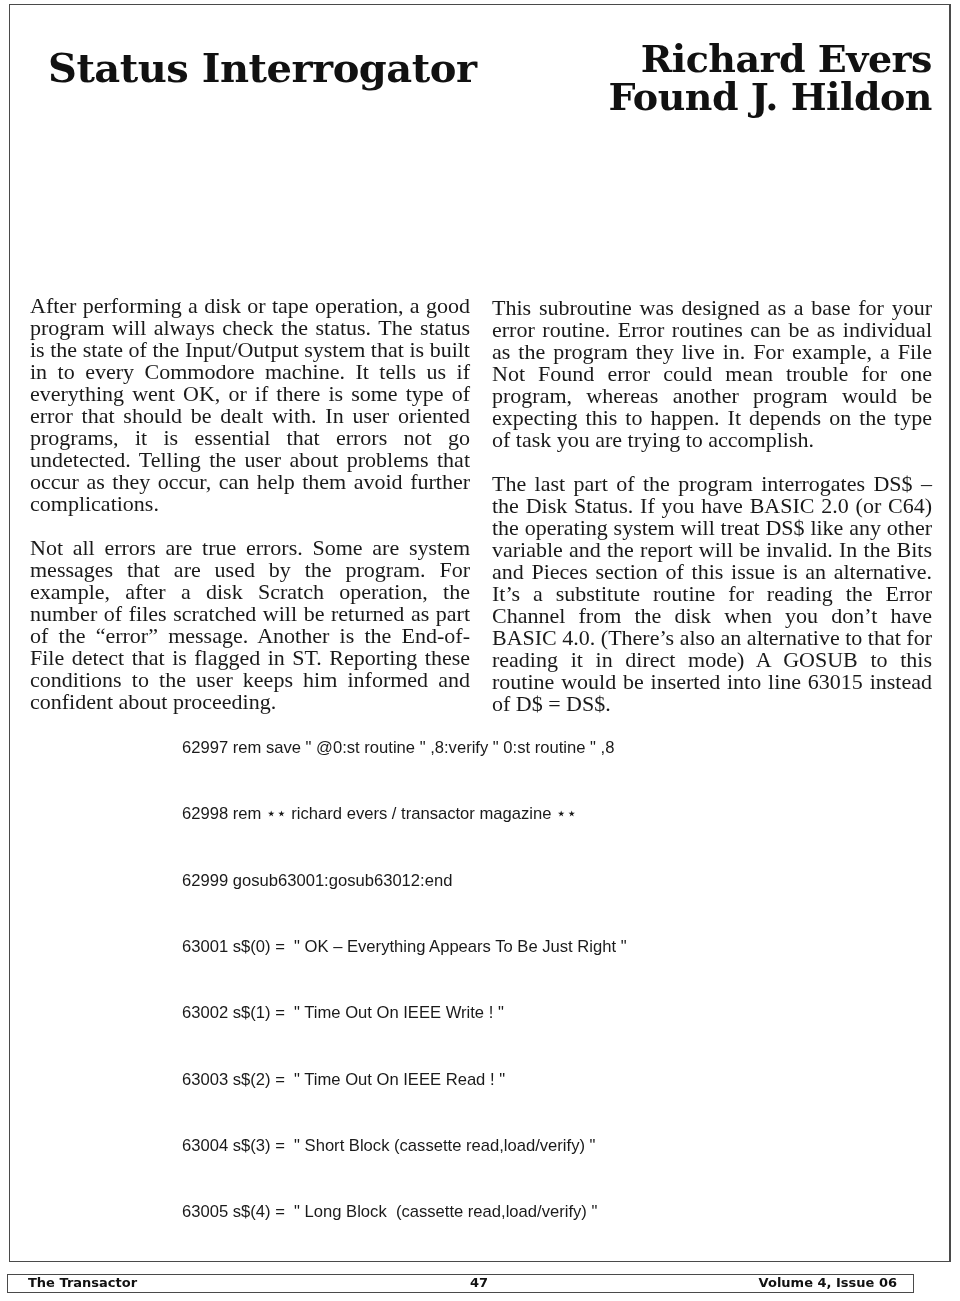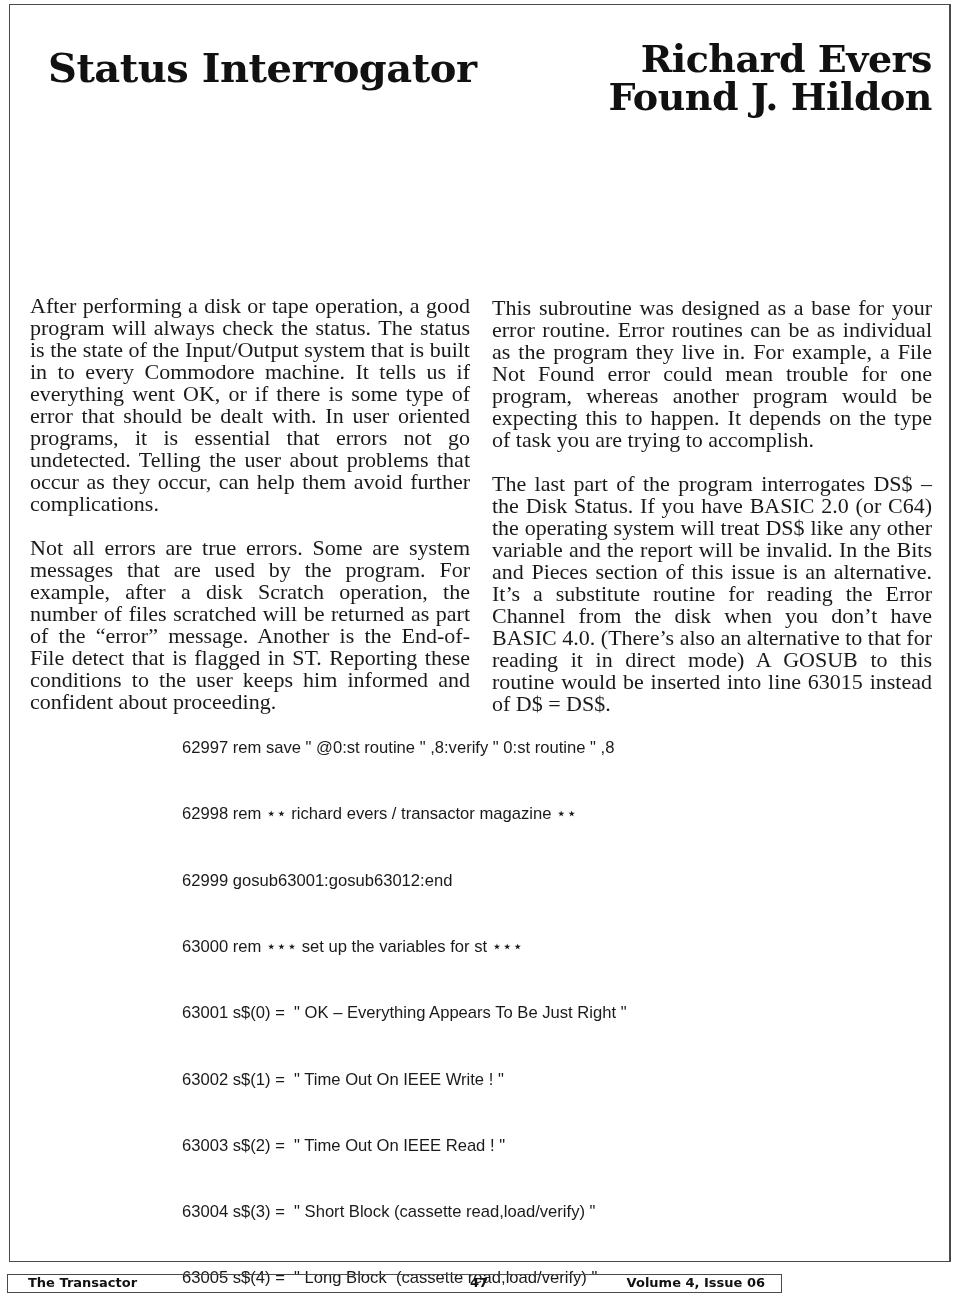--- a/index.html
+++ b/index.html
@@ -29,21 +29,21 @@
     .col p { margin: 0 0 22px 0; }
     .col-left { left: 30px; }
     .col-right { left: 492px; top: 297px; }
     .listing {
       position: absolute; left: 182px; top: 693px;
       font-family: "Liberation Sans", sans-serif; font-size: 16.6px; line-height: 22.1px;
       color: #1a1a1a; white-space: pre;
     }
     .code-line { display: block; }
     .footer-frame {
-      position: absolute; left: 7px; top: 1274px; width: 775px; height: 19px;
+      position: absolute; left: 7px; top: 1274px; width: 907px; height: 19px;
       border: 1.5px solid #4a4a4a; box-sizing: border-box;
       font-family: "DejaVu Sans", sans-serif; font-weight: bold; font-size: 13px;
       line-height: 16px; color: #111;
     }
     .footer-left { position: absolute; left: 20px; top: 0; }
     .footer-center { position: absolute; left: 462px; top: 0; }
     .footer-right { position: absolute; right: 16px; top: 0; text-align: center; }
   </style>
 </head>
 <body>
@@ -64,21 +64,20 @@
 
 <div class="col col-right">
   <p>This subroutine was designed as a base for your error routine. Error routines can be as individual as the program they live in. For example, a File Not Found error could mean trouble for one program, whereas another program would be expecting this to happen. It depends on the type of task you are trying to accomplish.</p>
   <p>The last part of the program interrogates DS$ – the Disk Status. If you have BASIC 2.0 (or C64) the operating system will treat DS$ like any other variable and the report will be invalid. In the Bits and Pieces section of this issue is an alternative. It’s a substitute routine for reading the Error Channel from the disk when you don’t have BASIC 4.0. (There’s also an alternative to that for reading it in direct mode) A GOSUB to this routine would be inserted into line 63015 instead of D$ = DS$.</p>
 </div>
 
 <div class="listing">
   <span class="code-line">62997 rem save " @0:st routine " ,8:verify " 0:st routine " ,8</span>
   <span class="code-line">62998 rem ⋆⋆ richard evers / transactor magazine ⋆⋆</span>
   <span class="code-line">62999 gosub63001:gosub63012:end</span>
-  <span class="code-line">63000 rem ⋆⋆⋆ set up the variables for st ⋆⋆⋆</span>
   <span class="code-line">63001 s$(0) =  " OK – Everything Appears To Be Just Right "</span>
   <span class="code-line">63002 s$(1) =  " Time Out On IEEE Write ! "</span>
   <span class="code-line">63003 s$(2) =  " Time Out On IEEE Read ! "</span>
   <span class="code-line">63004 s$(3) =  " Short Block (cassette read,load/verify) "</span>
   <span class="code-line">63005 s$(4) =  " Long Block  (cassette read,load/verify) "</span>
   
   
   
   
   

